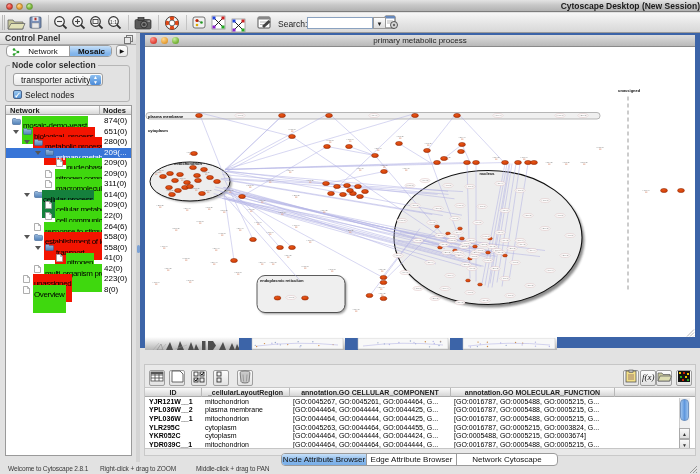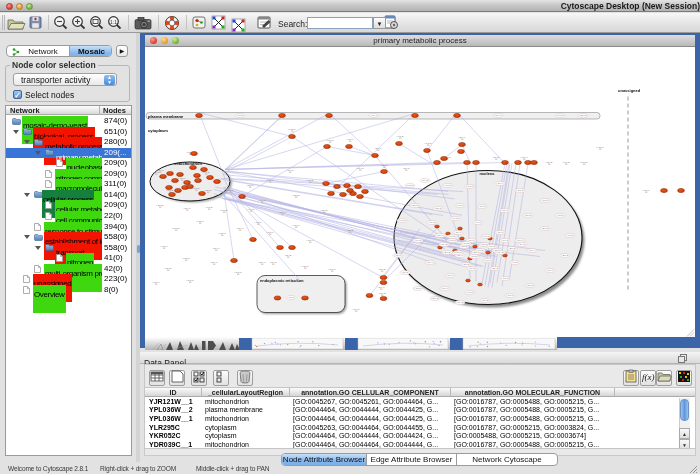--- a/index.html
+++ b/index.html
@@ -18,21 +18,21 @@
 
 #cp{left:0;top:33px;width:136px;height:429px;background:#e2e2e2;}
 #cp-head{left:0;top:0;width:136px;height:12px;background:linear-gradient(#f2f2f2,#d7d7d7);border-bottom:1px solid #aaa;}
 #cp-head span{display:block;font-size:8.5px;font-weight:bold;color:#333;line-height:11px;padding-left:5px;}
 #tabbar{left:6px;top:12px;width:106px;height:12px;border:1px solid #9b9b9b;border-radius:4px;background:#fff;overflow:hidden;}
 #tab-network{left:0;top:0;width:62px;height:12px;font-size:8px;color:#111;text-align:center;line-height:11px;}
 #tab-mosaic{left:62px;top:0;width:44px;height:12px;background:linear-gradient(#c7e0f8,#85b7ec 60%,#79aee8);font-size:8px;font-weight:bold;color:#111;text-align:center;line-height:11px;border-left:1px solid #9b9b9b;}
 #tab-more{left:116px;top:12px;width:12px;height:12px;border:1px solid #9b9b9b;border-radius:3px;background:linear-gradient(#fff,#e8e8e8);font-size:6px;text-align:center;line-height:11px;color:#111;}
 #groupbox{left:5px;top:32px;width:125px;height:37px;border:1px solid #b6b6b6;border-radius:3px;}
 #grouplbl{left:10px;top:27px;font-size:8.5px;font-weight:bold;color:#333;background:#e2e2e2;padding:0 2px;}
-#combo{left:13px;top:40px;width:104px;height:13px;background:linear-gradient(#fff,#e9e9e9);border:1px solid #9f9f9f;border-radius:3px;font-size:8.5px;color:#111;line-height:12px;padding-left:7px;}
+#combo{left:13px;top:40px;width:90px;height:13px;background:linear-gradient(#fff,#e9e9e9);border:1px solid #9f9f9f;border-radius:3px;font-size:8.5px;color:#111;line-height:12px;padding-left:7px;}
 #combo .steppers{position:absolute;right:1px;top:1px;width:11px;height:10px;background:linear-gradient(#8ec0f0,#4a8ad8);border-radius:2px;color:#fff;font-size:5px;line-height:5px;text-align:center;}
 #checkrow{left:13px;top:57px;font-size:8.5px;color:#111;}
 #checkbox{left:0px;top:0px;width:9px;height:9px;background:linear-gradient(#9ccaf2,#5795d8);border:1px solid #49648c;border-radius:2px;color:#fff;font-size:8px;line-height:9px;text-align:center;font-weight:bold;}
 
 #tree{left:5px;top:72px;width:127px;height:351px;background:#fff;border:1px solid #9a9a9a;overflow:hidden;}
 #treehead{left:0;top:0;width:125px;height:9px;background:linear-gradient(#fdfdfd,#d8d8d8);border-bottom:1px solid #a8a8a8;}
 #treehead .c1{position:absolute;left:4px;top:0;font-size:7.5px;font-weight:bold;color:#222;line-height:9px;}
 #treehead .c2{position:absolute;left:97px;top:0;font-size:7.5px;font-weight:bold;color:#222;line-height:9px;}
 #treehead .sep{position:absolute;left:93px;top:0;width:1px;height:9px;background:#b5b5b5;}
 .trow{position:absolute;left:0;width:125px;height:10px;}
@@ -177,20 +177,27 @@
         <circle cx="9" cy="9" r="3.5" fill="#d8d8d8" stroke="#333" stroke-width="0.8"></circle>
         <circle cx="9" cy="9" r="1.2" fill="#666"></circle>
       </g>
     </svg>
   <div class="abs" id="searchlbl" style="left:278px;">Search:</div>
   <div class="abs" id="searchbox" style="left:307px;"></div>
   <div class="abs" id="searchdrop" style="left:373px;">▼</div>
 </div>
 
 <div class="abs" id="cp">
+  <div class="abs" id="cp-head">
+      <span>Control Panel</span>
+ <svg class="abs" style="right:3px;top:2px" width="9" height="9">
+        <rect x="2.5" y="0.5" width="6" height="6" fill="none" stroke="#777" stroke-width="1"></rect>
+        <rect x="0.5" y="2.5" width="6" height="6" fill="#e8e8e8" stroke="#777" stroke-width="1"></rect>
+      </svg>
+    </div>
   <div class="abs" id="tabbar">
     <div class="abs" id="tab-network"><svg class="abs" style="left:5px;top:2px" width="8" height="8" viewBox="0 0 8 8">
           <circle cx="2" cy="1.5" r="1.3" fill="#2ca02c"></circle>
           <circle cx="6" cy="4" r="1.3" fill="#2ca02c"></circle>
           <circle cx="2" cy="6.5" r="1.3" fill="#2ca02c"></circle>
           <path d="M2 1.5 L6 4 L2 6.5" stroke="#2ca02c" stroke-width="0.7" fill="none"></path>
         </svg><span style="padding-left:10px">Network</span></div>
     <div class="abs" id="tab-mosaic">Mosaic</div>
   </div>
   <div class="abs" id="tab-more">▶</div>
@@ -290,21 +297,21 @@
         </svg>
         <span class="lbl" style="left:49px;max-width:47px;background:#3fd80e;">cell communicat</span>
         <span class="num" style="">22(0)</span>
       </div>
 <div class="trow" style="top:115.5px;">
         <svg class="leaf" style="left:28px" viewBox="0 0 7 8">
           <path d="M0.5 0.5 L4.5 0.5 L6.5 2.5 L6.5 7.5 L0.5 7.5 Z" fill="#fdfdfd" stroke="#999" stroke-width="0.8"></path>
           <path d="M4.5 0.5 L4.5 2.5 L6.5 2.5" fill="none" stroke="#999" stroke-width="0.7"></path>
         </svg>
         <span class="lbl" style="left:38px;max-width:58px;background:#3fd80e;">response to stimul</span>
-        <span class="num" style="">394(0)</span>
+        <span class="num" style="">264(6)</span>
       </div>
 <div class="trow" style="top:126.0px;">
         <div class="arrow" style="left:18px"></div>
         <svg class="folder" style="left:28px" viewBox="0 0 9 7">
           <path d="M0.5 1.5 Q0.5 0.5 1.5 0.5 L3.5 0.5 L4.3 1.4 L7.7 1.4 Q8.5 1.4 8.5 2.3 L8.5 5.6 Q8.5 6.5 7.6 6.5 L1.4 6.5 Q0.5 6.5 0.5 5.6 Z" fill="url(#fgrad)" stroke="#3a6294" stroke-width="0.6"></path>
         </svg>
         <span class="lbl" style="left:38px;max-width:58px;background:#f31400;">establishment of lo</span>
         <span class="num" style="">558(0)</span>
       </div>
 <div class="trow" style="top:136.6px;">
@@ -1148,25 +1155,20 @@
       </g>
       <g stroke="#aaa" stroke-width="0.8">
         <line x1="687" y1="336" x2="694" y2="329"></line>
         <line x1="690" y1="336" x2="694" y2="332"></line>
         <line x1="693" y1="336" x2="694" y2="335"></line>
       </g>
     </svg>
 </div>
 
 <div class="abs" id="dp">
-  <div class="abs" id="dp-head"><span>Data Panel</span>
- <svg class="abs" style="left:538px;top:2px" width="9" height="9">
-        <rect x="2.5" y="0.5" width="6" height="6" fill="none" stroke="#777" stroke-width="1"></rect>
-        <rect x="0.5" y="2.5" width="6" height="6" fill="#e8e8e8" stroke="#777" stroke-width="1"></rect>
-      </svg></div>
   <div class="abs" id="dp-toolbar">
       <div class="dpbtn" style="left:4px"></div>
       <div class="dpbtn" style="left:24px"></div>
       <div class="dpbtn" style="left:46px"></div>
       <div class="dpbtn" style="left:68px"></div>
       <div class="dpbtn" style="left:92px"></div>
       <div class="dpbtn" style="left:478px"></div>
       <div class="dpbtn" style="left:495px"></div>
       <div class="dpbtn" style="left:511px"></div>
       <div class="dpbtn" style="left:531px"></div>

